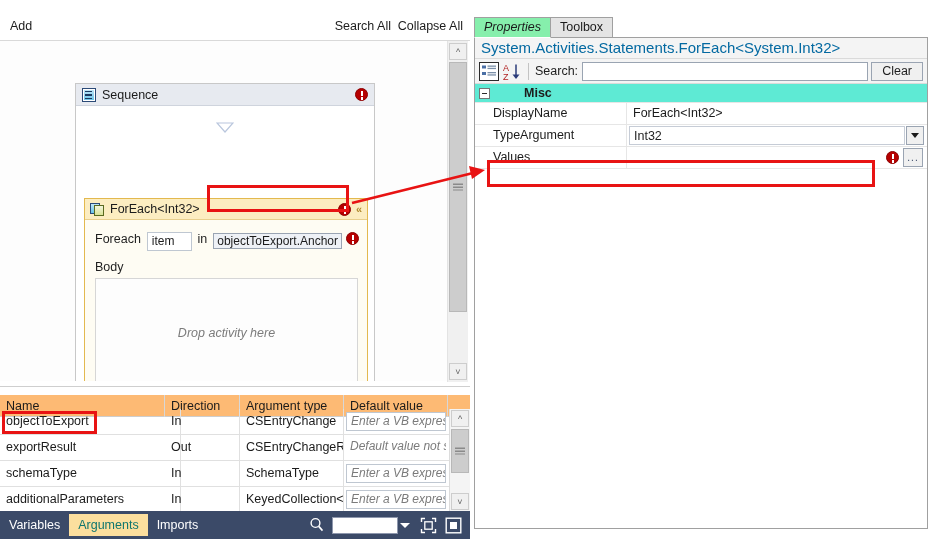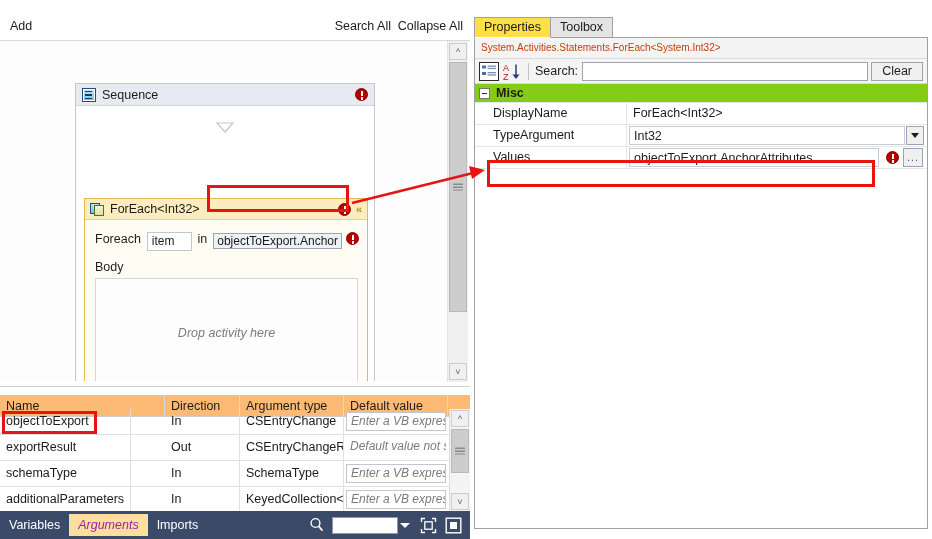--- a/index.html
+++ b/index.html
@@ -209,21 +209,21 @@
 
   .grow {
     position: absolute; left: 0; right: 0; height: 26px;
     border-bottom: 1px solid #e0e0e0;
   }
   .gc {
     position: absolute; top: 0; height: 26px; line-height: 25px;
     font-size: 12.5px; color: #1b1b1b; padding-left: 6px;
     border-right: 1px solid #e0e0e0; overflow: hidden; white-space: nowrap;
   }
-  .c0 { left: 0;   width: 131px; }
+  .c0 { left: 0;   width: 181px; }
   .c1 { left: 165px; width: 75px; }
   .c2 { left: 240px; width: 104px; }
   .c3 { left: 344px; width: 104px; border-right: none; padding-left: 0; }
   .dv-box {
     margin: 3px 2px 0 2px; height: 19px; line-height: 17px;
     border: 1px solid #bfc7d1; background: #fff;
     font-style: italic; color: #7b7b7b; padding-left: 4px;
     font-size: 12px; overflow: hidden; white-space: nowrap;
   }
   .dv-plain {
@@ -245,21 +245,21 @@
   
   #status-bar {
     position: absolute; left: 0; top: 511px; width: 470px; height: 28px;
     background: #3b4a68;
     display: flex; align-items: center;
   }
   .sb-tab {
     font-size: 12.5px; color: #ffffff; padding: 4px 9px; cursor: pointer;
     white-space: nowrap;
   }
-  .sb-tab.active { background: #fcdf9e; color: #a21caf; font-style: italic; }
+  .sb-tab.active { background: #fcdf9e; color: #0f766e; }
   #sb-spacer { flex: 1 1 auto; }
   #sb-search-icon {
     width: 18px; height: 18px; position: relative; margin-right: 6px; cursor: pointer;
   }
   #sb-zoom-input {
     width: 66px; height: 17px; background: #ffffff; border: 1px solid #8e97ad;
     margin-right: 2px; cursor: text;
   }
   #sb-caret {
     width: 0; height: 0; border-left: 5px solid transparent;
@@ -278,30 +278,30 @@
   #prop-tabs {
     position: absolute; left: 4px; top: 17px; height: 21px;
     display: flex; align-items: flex-end;
   }
   .p-tab {
     height: 21px; line-height: 19px; padding: 0 9px;
     font-size: 12.5px; border: 1px solid #a0a0a0;
     background: #e4e4e4; color: #1b1b1b; cursor: pointer;
     margin-right: -1px;
   }
-  .p-tab.active { background: #fde047; border-bottom-color: #ffffff; position: relative; z-index: 2; }
+  .p-tab.active { background: #86efac; border-bottom-color: #ffffff; position: relative; z-index: 2; font-style: italic; }
 
   #prop-body {
     position: absolute; left: 4px; top: 37px; width: 454px; height: 492px;
     background: #ffffff; border: 1px solid #a0a0a0;
   }
   #prop-type {
     position: absolute; left: 0; top: 0; right: 0; height: 21px;
-    line-height: 20px; padding-left: 6px; font-size: 10px;
-    color: #c2410c; background: #f4f4f4; border-bottom: 1px solid #dadada;
+    line-height: 20px; padding-left: 6px; font-size: 15px;
+    color: #0369a1; background: #f4f4f4; border-bottom: 1px solid #dadada;
     white-space: nowrap; overflow: hidden;
   }
   #prop-toolbar {
     position: absolute; left: 0; top: 21px; right: 0; height: 25px;
     background: #f4f4f4; border-bottom: 1px solid #dadada;
     display: flex; align-items: center; padding: 0 4px;
   }
   #btn-categorized {
     width: 20px; height: 19px; border: 1px solid #2b2b2b; background: #ffffff;
     position: relative; cursor: pointer; flex: 0 0 20px;
@@ -320,21 +320,21 @@
   }
   #btn-clear {
     margin-left: 3px; height: 19px; line-height: 17px; padding: 0 10px;
     background: #f0f0f0; border: 1px solid #9aa4b2;
     font-size: 12.5px; cursor: pointer; flex: 0 0 auto;
   }
 
   #group-misc {
     position: absolute; left: 0; top: 46px; right: 0; height: 19px;
     display: flex; align-items: center; padding-left: 4px;
-    border-bottom: 1px solid #e6e6e6; background: #84cc16;
+    border-bottom: 1px solid #e6e6e6; background: #5eead4; gap: 28px;
   }
   #misc-toggle {
     width: 11px; height: 11px; border: 1px solid #767676; background: #fff;
     position: relative; margin-right: 6px; cursor: pointer; flex: 0 0 11px;
   }
   #misc-toggle::before {
     content: ""; position: absolute; left: 2px; top: 4.5px;
     width: 5px; height: 1px; background: #2b2b2b;
   }
   #misc-lbl { font-size: 12.5px; font-weight: bold; }
@@ -581,21 +581,20 @@
       </div>
 
       <div class="prow" style="top:87px;">
         <div class="pname">TypeArgument</div>
         <div class="pval-box" id="pv-type-combo">Int32</div>
         <div id="pv-type-caret"></div>
       </div>
 
       <div class="prow" style="top:109px;">
         <div class="pname">Values</div>
-        <div class="pval-box" id="pv-values-box">objectToExport.AnchorAttributes</div>
         <span class="err-badge" id="pv-values-err"></span>
         <div id="pv-values-ellipsis">...</div>
       </div>
     </div>
   </div>
 
   <div id="hl-foreach"></div>
   <div id="hl-values"></div>
   <div id="hl-obj"></div>
 

